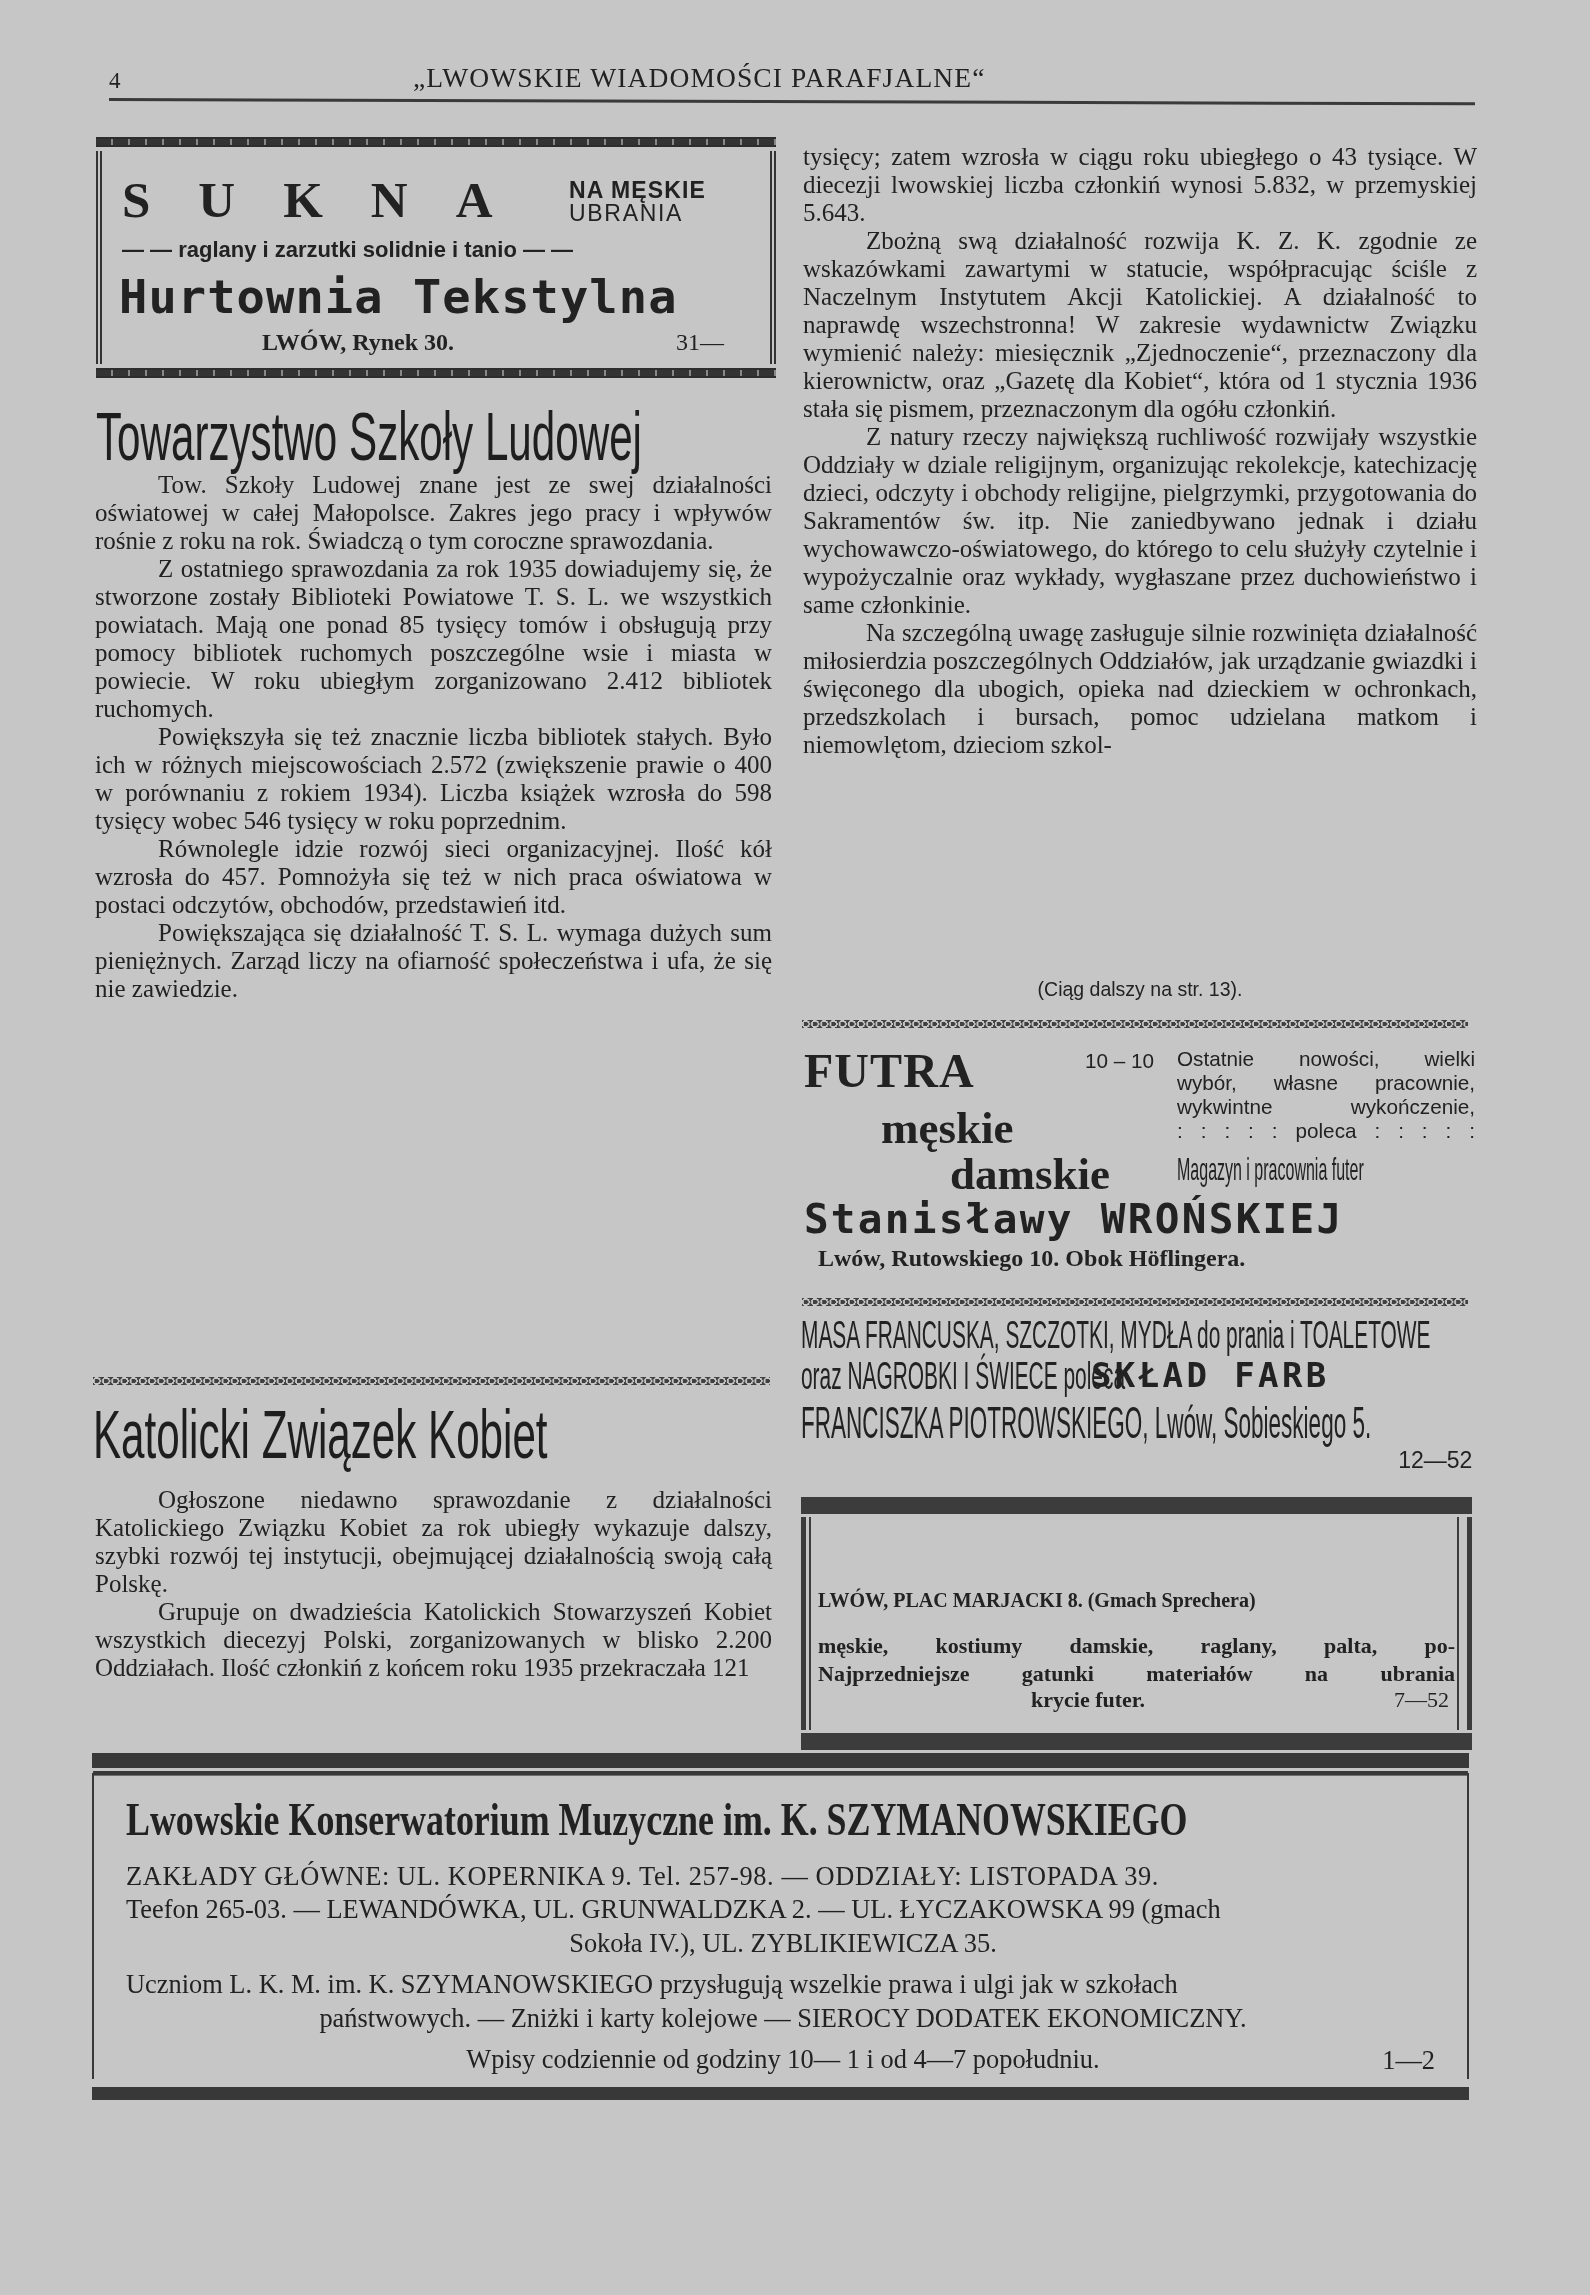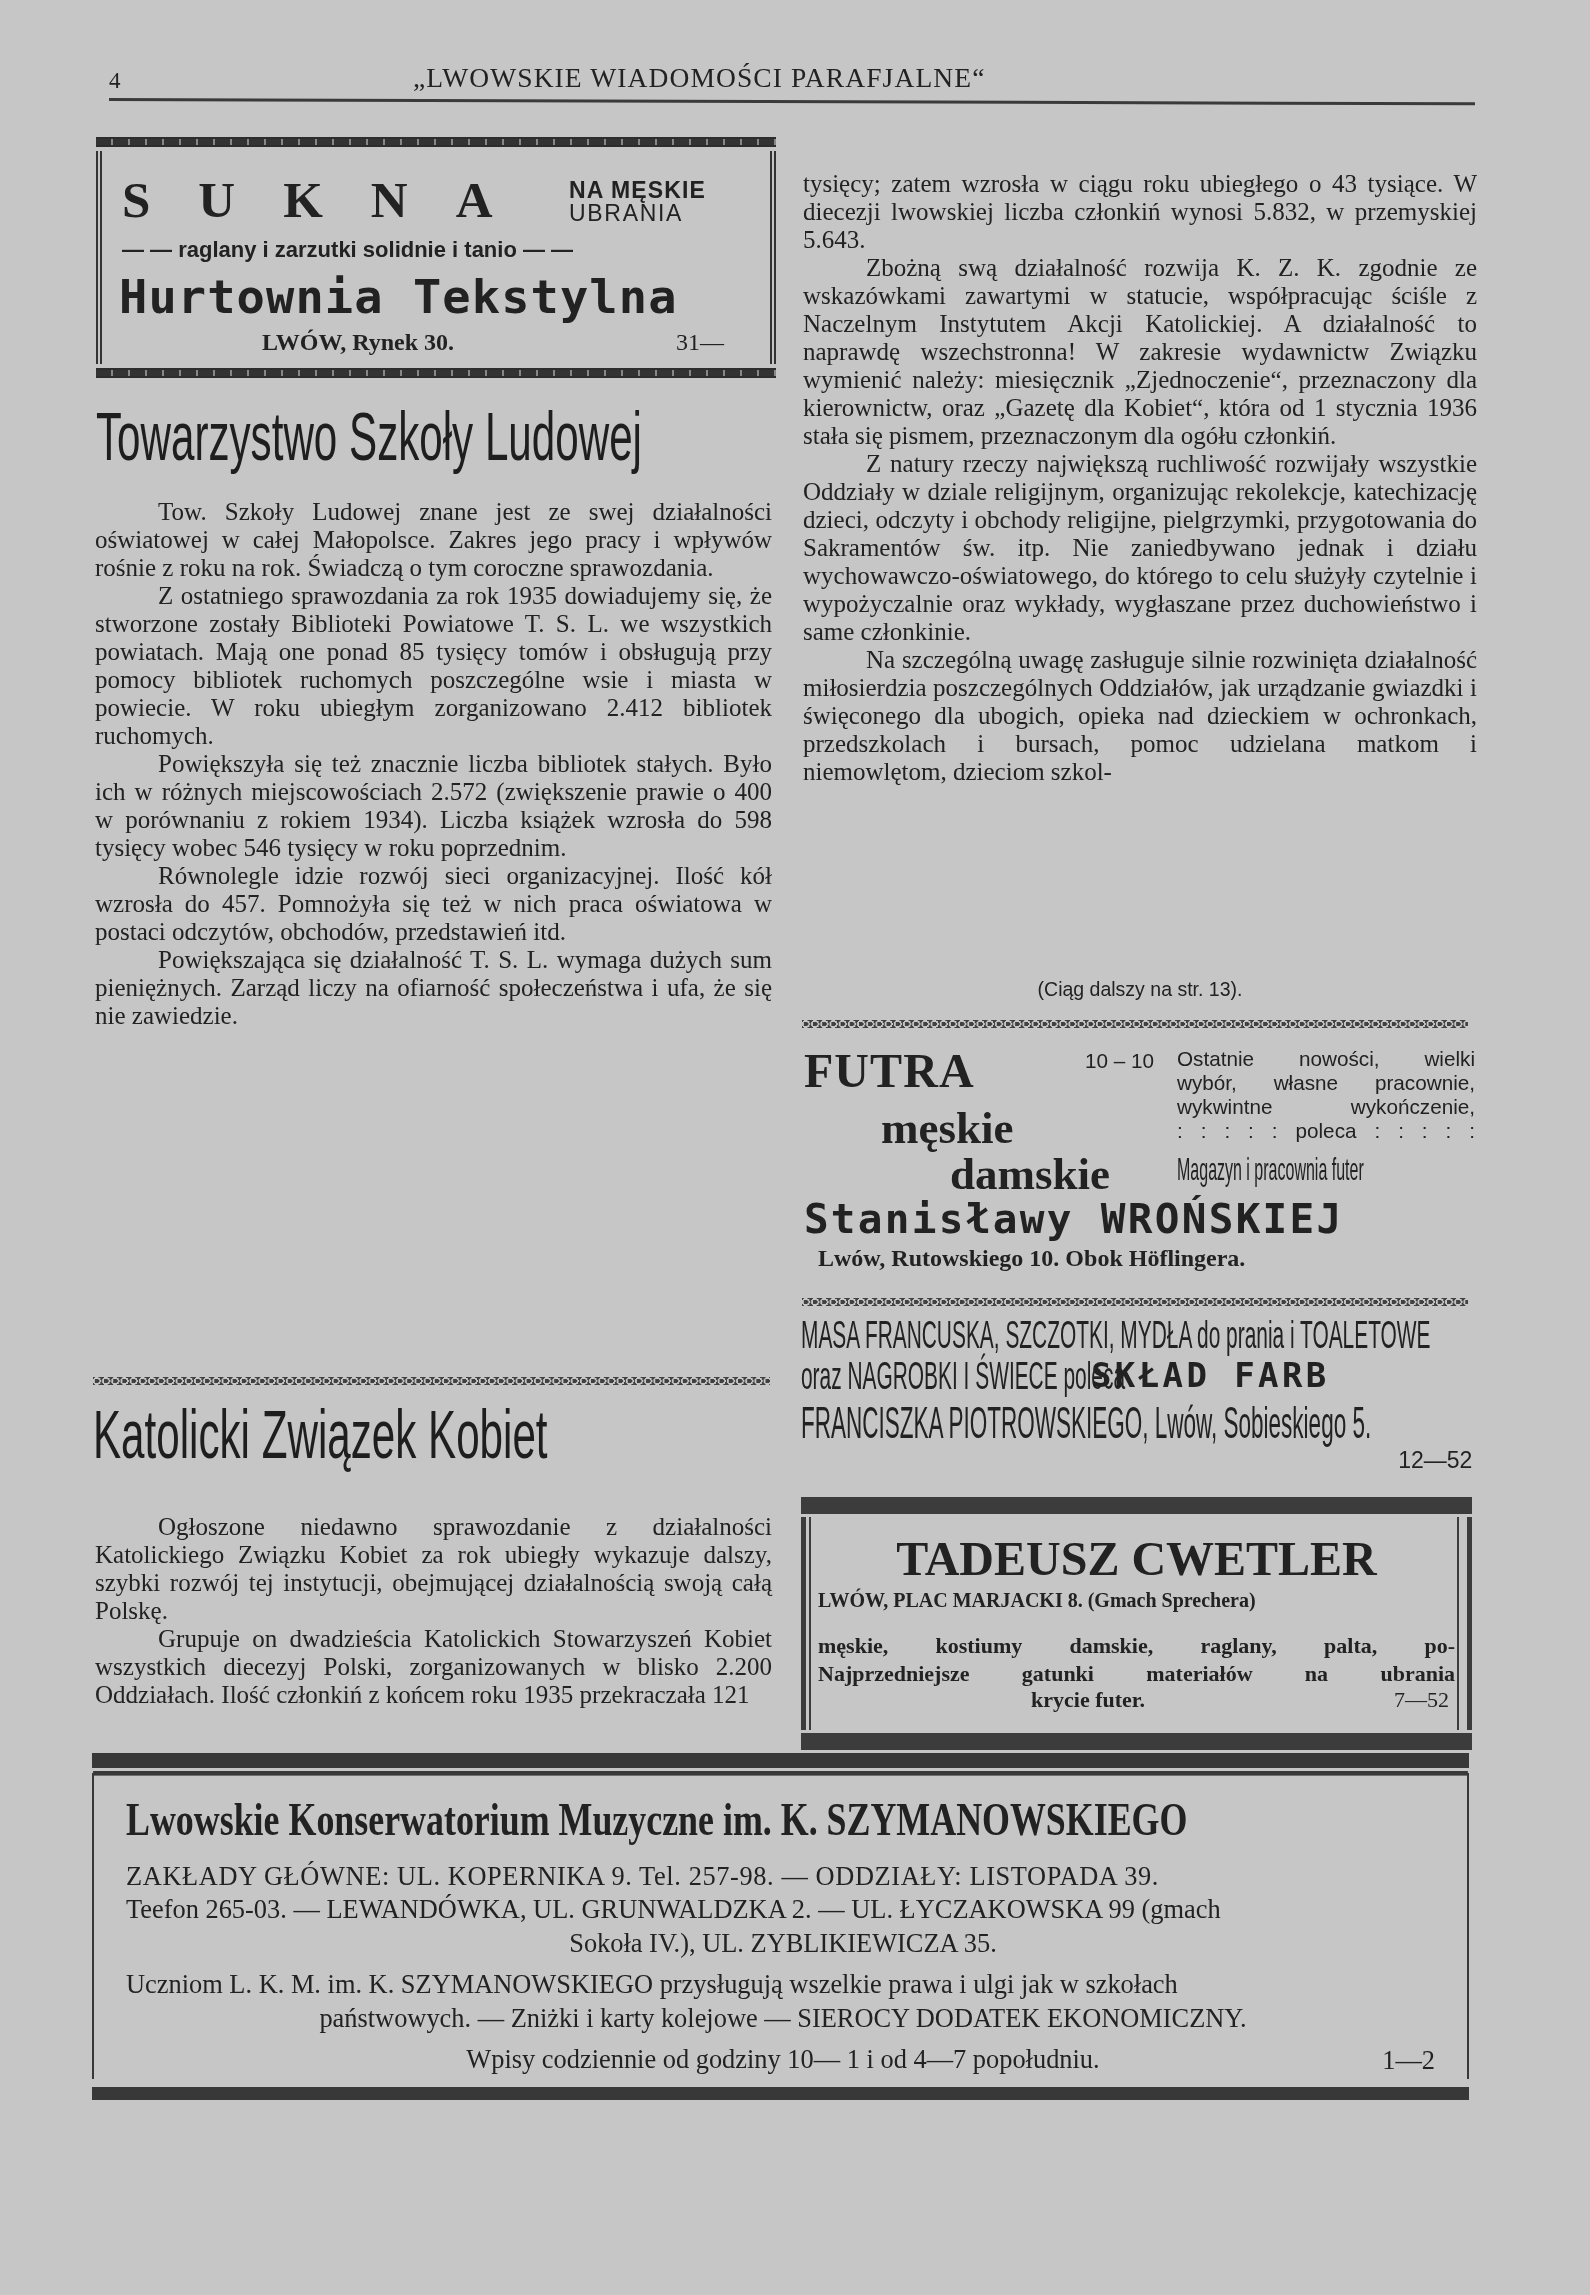--- a/index.html
+++ b/index.html
@@ -10,21 +10,21 @@
     font-family: "Liberation Serif", "DejaVu Serif", serif;
     position: relative;
   }
   .abs { position: absolute; }
   
   #page-num { left: 109px; top: 68px; font-size: 23px; }
   #running-head { left: 413px; top: 62px; width: 803px; font-size: 27.5px; letter-spacing: 1.1px; }
   #head-rule { left: 109px; top: 98px; width: 1366px; height: 3.4px; background: #3a3a3a; transform: rotate(0.18deg); transform-origin: left; }
 
   
-  .col { position: absolute; font-size: 25px; line-height: 28px; text-align: justify; margin-top: 27px; }
+  .col { position: absolute; font-size: 25px; line-height: 28px; text-align: justify; }
   #left-col { left: 95px; top: 471px; width: 677px; }
   #right-col { left: 803px; top: 143px; width: 674px; }
   .para { margin: 0; text-indent: 63px; hyphens: manual; }
   .para.noindent { text-indent: 0; }
 
   .headline {
     font-family: "Liberation Sans Narrow", "Liberation Sans", sans-serif;
     transform: scaleX(0.62); transform-origin: left top;
     font-size: 68px; line-height: 69px; white-space: nowrap; color: #1e1e1e;
   }
@@ -175,21 +175,20 @@
   <div id="farby-code">12—52</div>
 </div>
 
 <div id="cwetler-ad" class="abs">
   <div class="heavy-h" style="top:0"></div>
   <div class="heavy-h" style="bottom:0"></div>
   <div class="heavy-v" style="left:0"></div>
   <div class="heavy-v" style="left:8px; width:2.3px"></div>
   <div class="heavy-v" style="right:0"></div>
   <div class="heavy-v" style="right:12.6px; width:2.3px"></div>
-  <div id="cw-name" class="abs">TADEUSZ CWETLER</div>
   <div id="cw-addr" class="abs">LWÓW, PLAC MARJACKI 8. (Gmach Sprechera)</div>
   <div id="cw-desc" class="abs">
     <div>męskie, kostiumy damskie, raglany, palta, po-</div>
     <div>Najprzedniejsze gatunki materiałów na ubrania</div>
   </div>
   <div id="cw-last" class="abs">krycie futer.</div>
   <div id="cw-code" class="abs">7—52</div>
 </div>
 
 <div id="kons-ad" class="abs">

